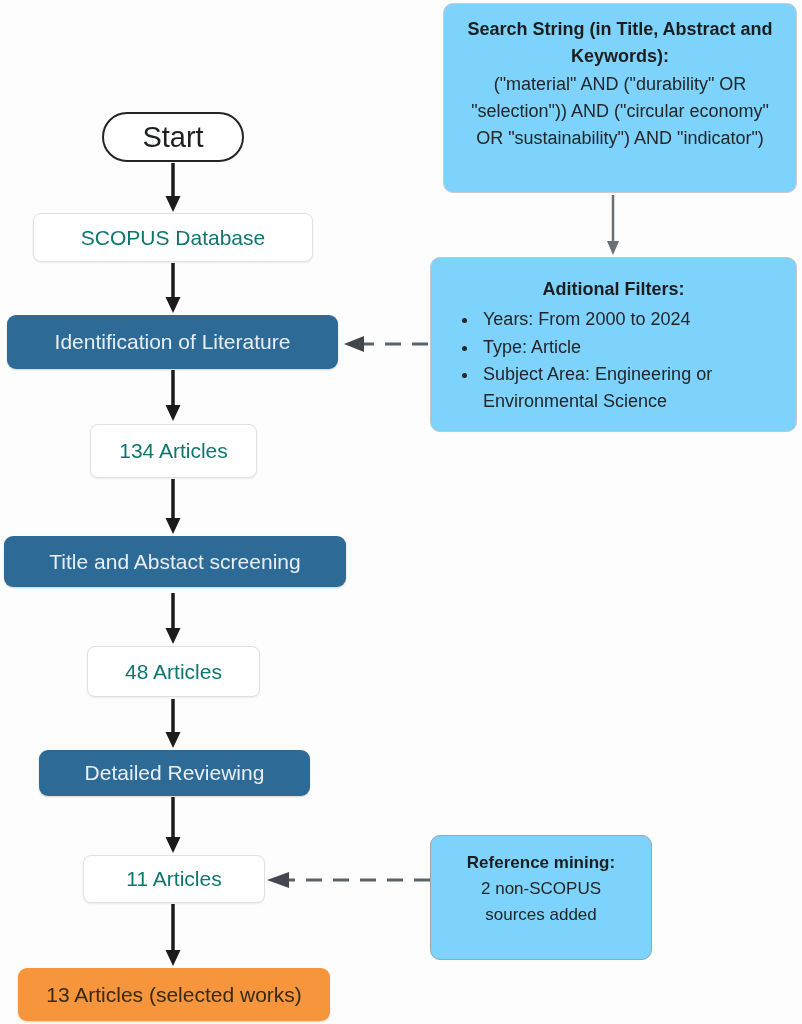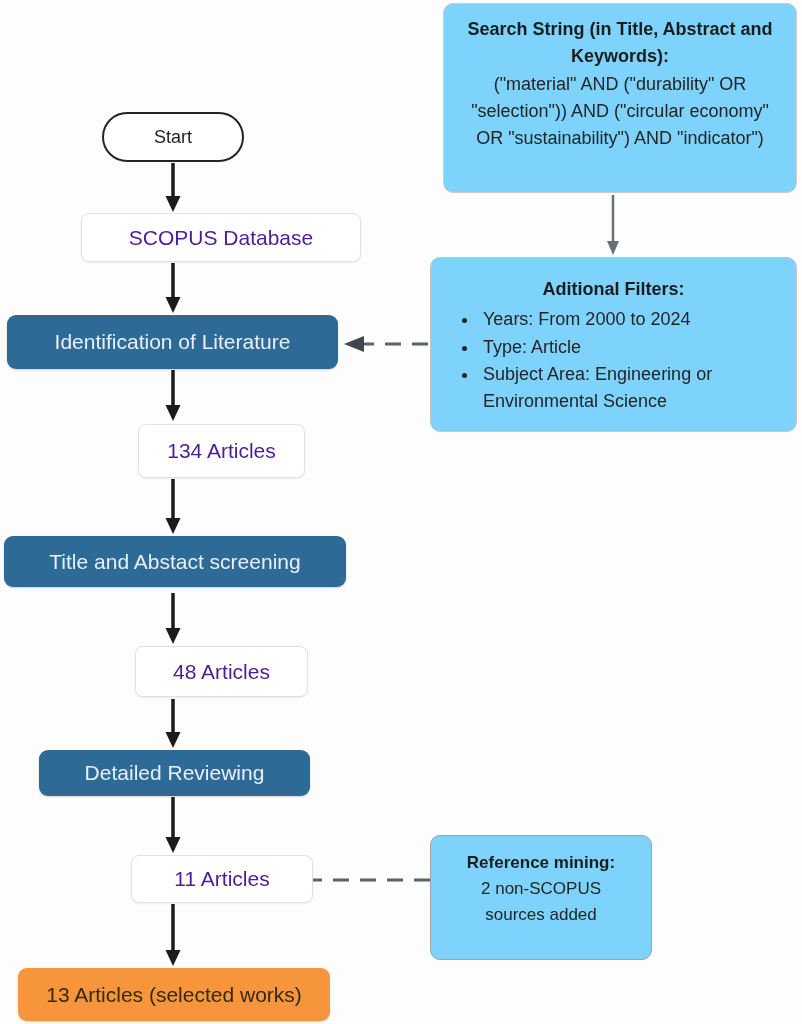--- a/index.html
+++ b/index.html
@@ -28,31 +28,30 @@
     justify-content: center;
     text-align: center;
     box-sizing: border-box;
     white-space: nowrap;
   }
   .terminator {
     left: 102px; top: 112px; width: 142px; height: 50px;
     background: #ffffff;
     border: 2.5px solid #222426;
     border-radius: 26px;
-    font-size: 18px;
+    font-size: 29px;
     color: #1d1f21;
   }
   .io {
     background: #ffffff;
     border: 1.5px solid #dfe1e4;
     border-radius: 8px;
     box-shadow: 0 1px 2px rgba(0,0,0,0.07);
     font-size: 21px;
-    color: #4c1d95;
-    margin-left: 48px;
+    color: #0f766e;
   }
   .io.scopus   { left: 33px;  top: 213px; width: 280px; height: 49px; }
   .io.n134     { left: 90px;  top: 424px; width: 167px; height: 54px; }
   .io.n48      { left: 87px;  top: 646px; width: 173px; height: 51px; }
   .io.n11      { left: 83px;  top: 855px; width: 182px; height: 48px; }
   .process {
     background: #2d6b96;
     border-radius: 9px;
     box-shadow: 0 1px 2px rgba(0,0,0,0.18);
     font-size: 21px;

